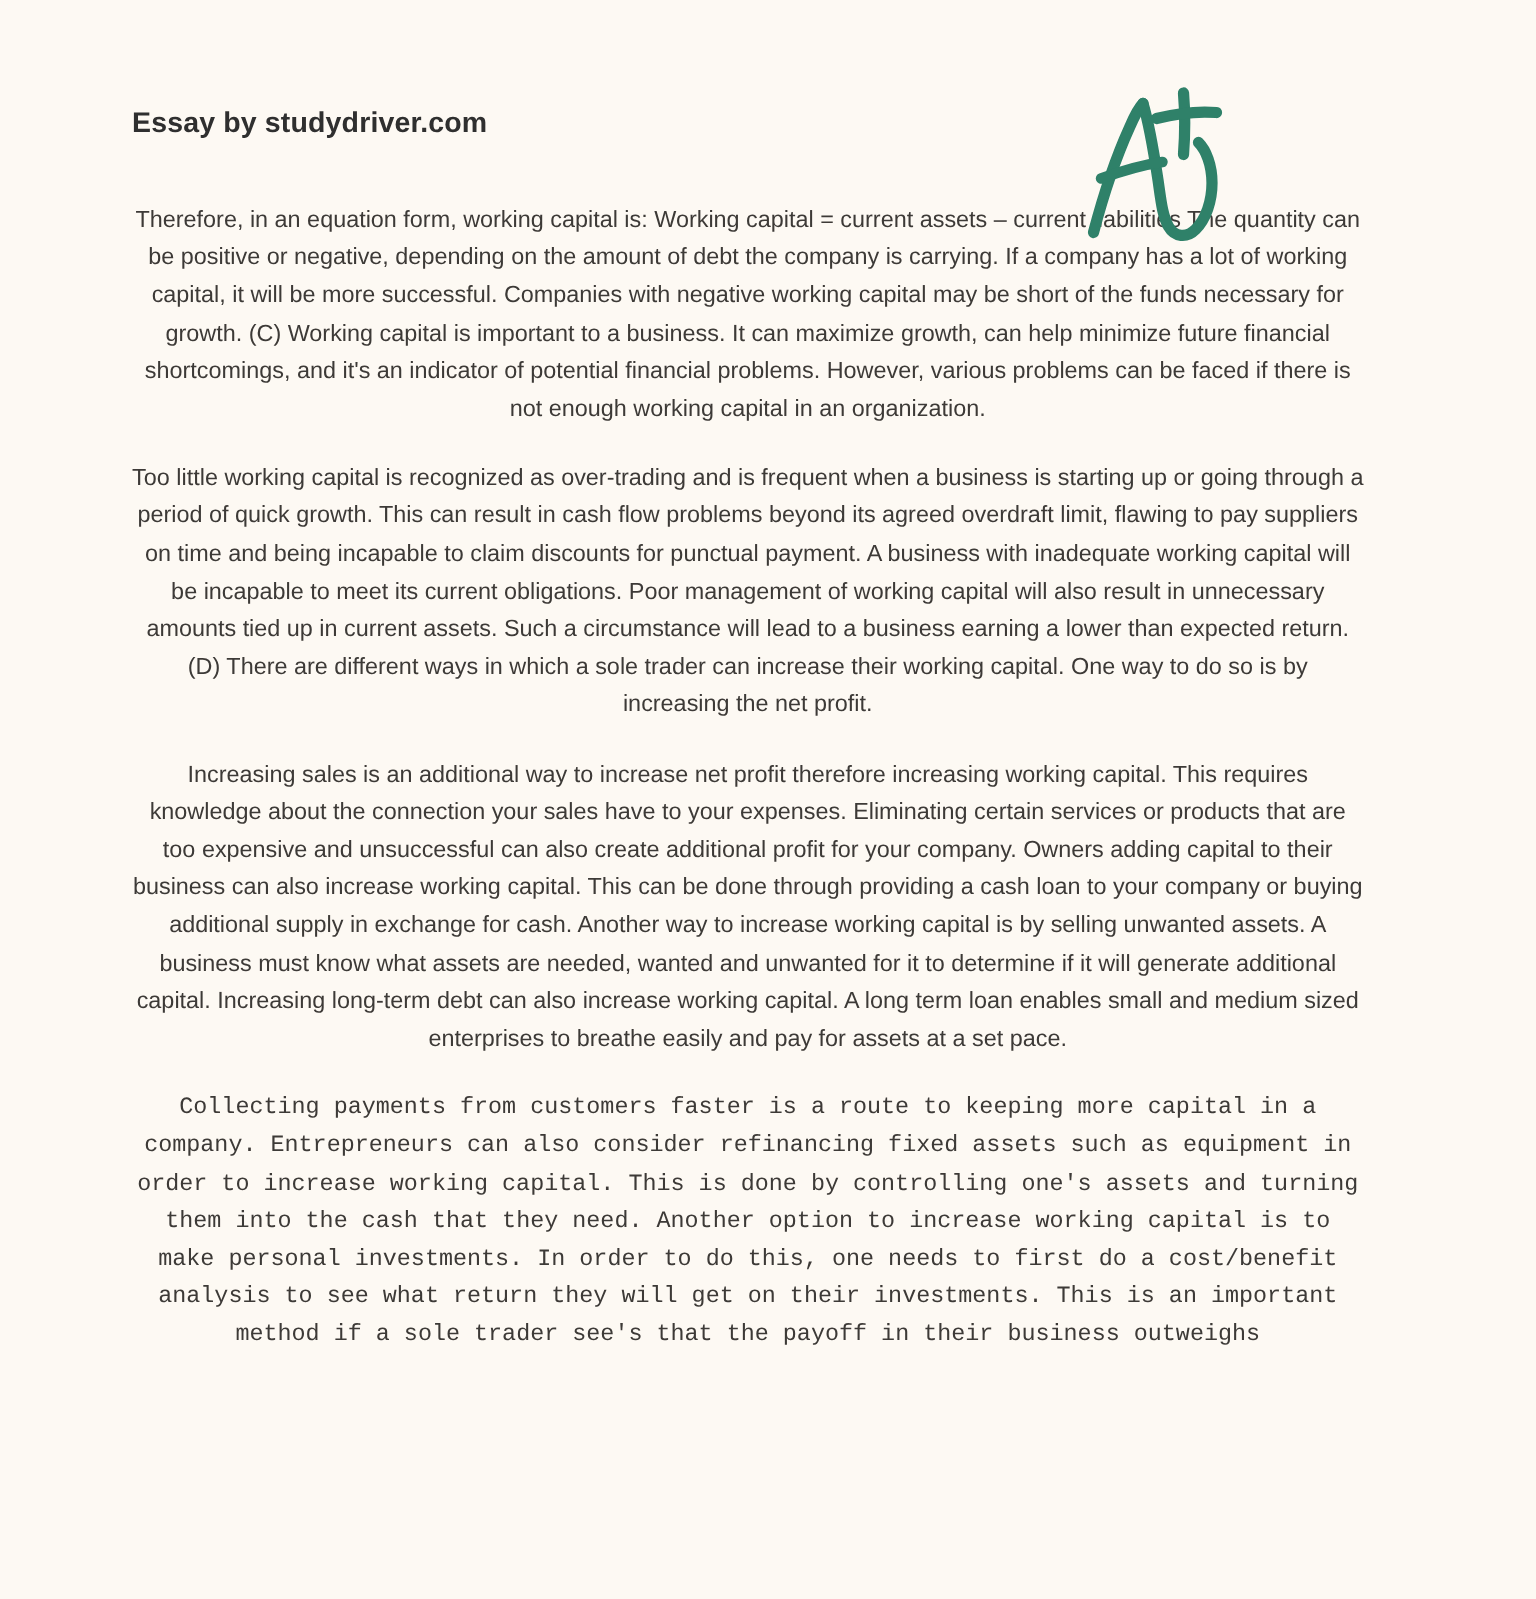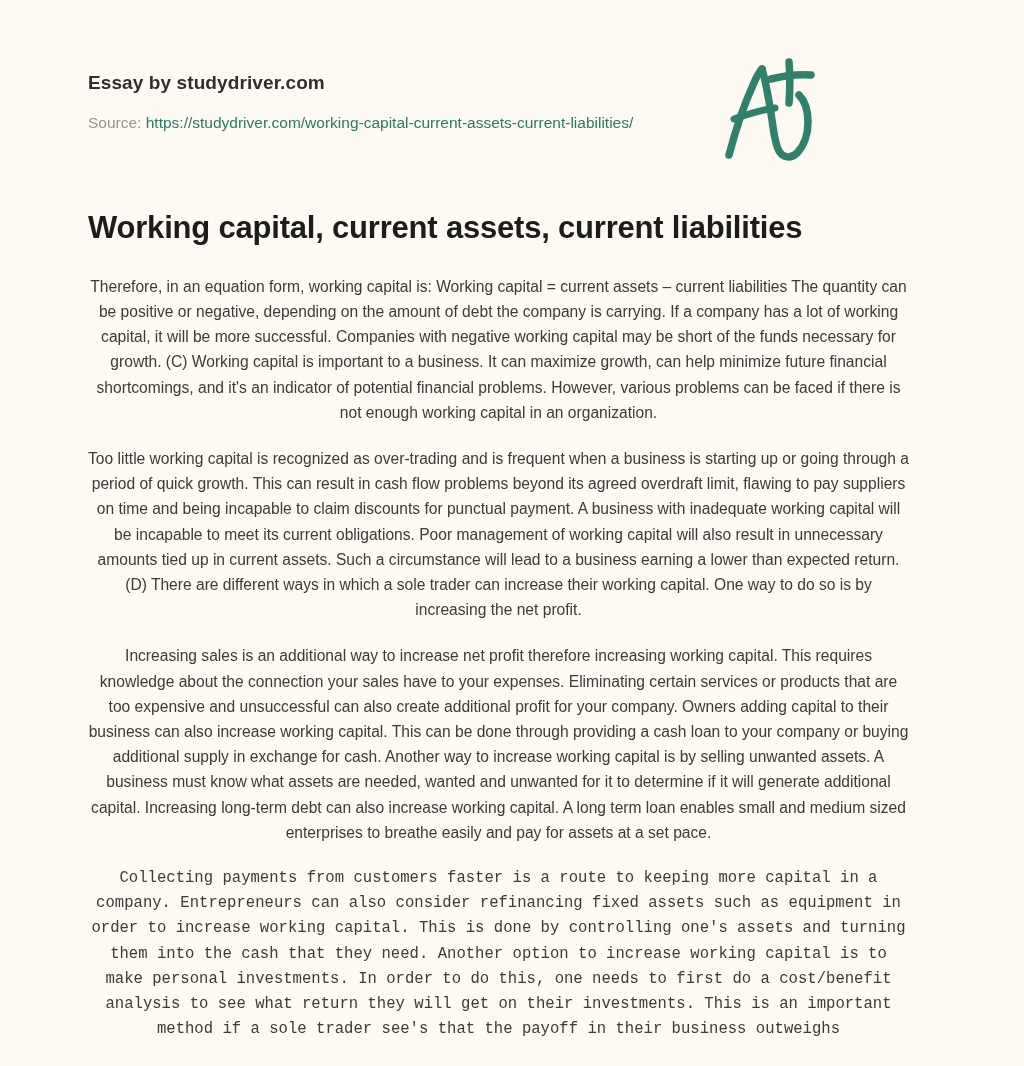--- a/index.html
+++ b/index.html
@@ -102,24 +102,20 @@
 </style>
 </head>
 <body>
 
 <div class="page">
 
   <div class="doc-header">
 
     <div class="byline">Essay by studydriver.com</div>
 
-    <div class="source-line">
-      <span class="source-label">Source:</span>
-      <a class="source-url" href="#">https://studydriver.com/working-capital-current-assets-current-liabilities/</a>
-    </div>
 
     <div class="logo">
       <svg viewBox="0 0 104 112" xmlns="http://www.w3.org/2000/svg">
         <g fill="none" stroke="#2f8169" stroke-linecap="round" stroke-linejoin="round">
 
           <path d="M12 103 C17 84, 26 55, 36 33 C39 26, 42 20, 45 17" stroke-width="7.5"></path>
 
           <path d="M45 17 C48 27, 52 48, 55 68 C57 82, 58 92, 62 99
                    C66 106, 74 107, 80 101 C87 94, 91 82, 91 70
                    C91 58, 87 48, 82 43" stroke-width="7.5"></path>
@@ -128,21 +124,20 @@
 
           <path d="M72 10 C73 22, 73 38, 72 51" stroke-width="7.5"></path>
 
           <path d="M54 27 C66 24, 82 22, 94 23" stroke-width="7.5"></path>
         </g>
       </svg>
     </div>
 
   </div>
 
-  <h1 class="doc-title">Working capital, current assets, current liabilities</h1>
 
   <div class="doc-body">
     <p>Therefore, in an equation form, working capital is: Working capital = current assets – current liabilities The quantity can be positive or negative, depending on the amount of debt the company is carrying. If a company has a lot of working capital, it will be more successful. Companies with negative working capital may be short of the funds necessary for growth. (C) Working capital is important to a business. It can maximize growth, can help minimize future financial shortcomings, and it's an indicator of potential financial problems. However, various problems can be faced if there is not enough working capital in an organization.</p>
     <p>Too little working capital is recognized as over-trading and is frequent when a business is starting up or going through a period of quick growth. This can result in cash flow problems beyond its agreed overdraft limit, flawing to pay suppliers on time and being incapable to claim discounts for punctual payment. A business with inadequate working capital will be incapable to meet its current obligations. Poor management of working capital will also result in unnecessary amounts tied up in current assets. Such a circumstance will lead to a business earning a lower than expected return. (D) There are different ways in which a sole trader can increase their working capital. One way to do so is by increasing the net profit.</p>
     <p>Increasing sales is an additional way to increase net profit therefore increasing working capital. This requires knowledge about the connection your sales have to your expenses. Eliminating certain services or products that are too expensive and unsuccessful can also create additional profit for your company. Owners adding capital to their business can also increase working capital. This can be done through providing a cash loan to your company or buying additional supply in exchange for cash. Another way to increase working capital is by selling unwanted assets. A business must know what assets are needed, wanted and unwanted for it to determine if it will generate additional capital. Increasing long-term debt can also increase working capital. A long term loan enables small and medium sized enterprises to breathe easily and pay for assets at a set pace.</p>
     <p>Collecting payments from customers faster is a route to keeping more capital in a company. Entrepreneurs can also consider refinancing fixed assets such as equipment in order to increase working capital. This is done by controlling one's assets and turning them into the cash that they need. Another option to increase working capital is to make personal investments. In order to do this, one needs to first do a cost/benefit analysis to see what return they will get on their investments. This is an important method if a sole trader see's that the payoff in their business outweighs</p>
   </div>
 
 </div>
 

